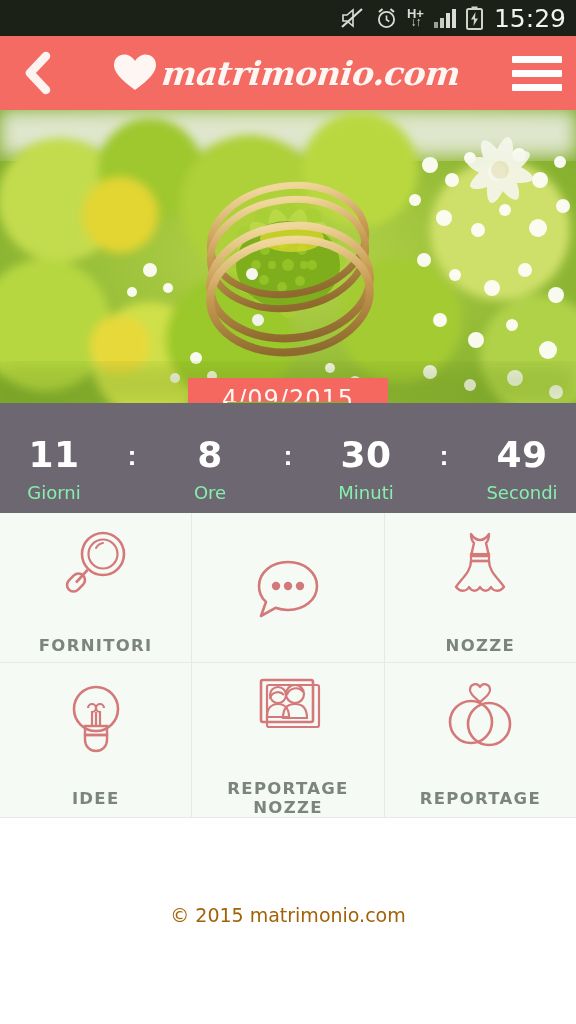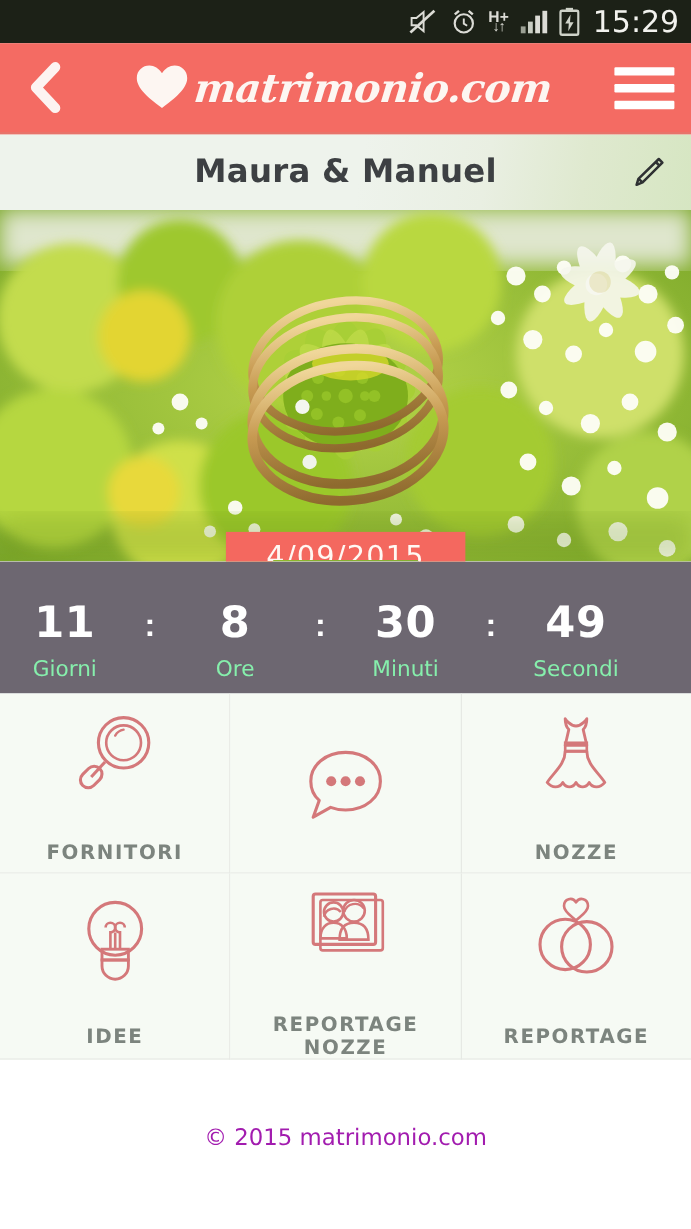--- a/index.html
+++ b/index.html
@@ -68,21 +68,21 @@
     font-size:24px; font-weight:400; letter-spacing:1px;
     font-family:"DejaVu Sans", sans-serif;
     padding:7px 34px 8px 34px; text-align:center;
     clip-path:polygon(0 0, 100% 0, 100% 100%, 88% 100%, 80% 55%, 20% 55%, 12% 100%, 0 100%);
     min-width:198px;
   }
 
   
   .countdown {
     flex:0 0 110px; background:#6d6771;
-    display:flex; align-items:center; justify-content:flex-start;
+    display:flex; align-items:center; justify-content:space-between;
     padding-top:24px;
   }
   .cd-unit { display:flex; flex-direction:column; align-items:center; width:108px; }
   .cd-num {
     color:#ffffff; font-size:36px; font-weight:700; line-height:1;
     font-family:"DejaVu Sans", sans-serif; letter-spacing:0.5px;
   }
   .cd-lab { color:#86efac; font-size:18px; margin-top:9px; font-family:"DejaVu Sans", sans-serif;}
   .cd-sep { color:#ffffff; font-size:27px; font-weight:700; width:34px; text-align:center; padding-bottom:28px;}
 
@@ -103,21 +103,21 @@
   .tile-label {
     margin-top:16px; font-size:16.5px; font-weight:700; color:#7c847e;
     letter-spacing:1.3px; text-align:center; font-family:"DejaVu Sans", sans-serif;
   }
 
   
   .footer {
     flex:0 0 74px; background:#ffffff;
     display:flex; align-items:flex-start; justify-content:center; padding-top:20px;
   }
-  .footer-text { font-size:19px; color:#a21caf; font-family:"DejaVu Sans", sans-serif; }
+  .footer-text { font-size:19px; color:#a16207; font-family:"DejaVu Sans", sans-serif; }
   .filler { flex:1 1 auto; background:#ffffff; }
 </style>
 </head>
 <body>
 
 <div id="app">
 
   <div class="statusbar">
     <span class="si">
       <svg width="26" height="22" viewBox="0 0 26 22">
@@ -170,30 +170,20 @@
       </svg>
       <span class="logo-text">matrimonio.com</span>
     </div>
     <div class="menu-btn">
       <span></span>
         <span></span>
         <span></span>
     </div>
   </div>
 
-  <div class="couple-bar">
-    <span class="couple-name">Maura &amp; Manuel</span>
-    <div class="edit-btn">
-      <svg width="30" height="30" viewBox="0 0 30 30">
-        <path d="M24 3.5 L27 6.5 L10.5 23 L5.5 25 L7 20 Z" fill="none" stroke="#2f3133" stroke-width="2.1" stroke-linejoin="round"></path>
-        <line x1="21.5" y1="6" x2="24.5" y2="9" stroke="#2f3133" stroke-width="2.1"></line>
-        <path d="M7 20 L10.5 23" stroke="#2f3133" stroke-width="2.1"></path>
-      </svg>
-    </div>
-  </div>
 
   <div class="hero">
     <svg class="hero-photo" viewBox="0 0 576 293" preserveAspectRatio="xMidYMid slice">
       <defs>
         <radialGradient id="gBlur" cx="50%" cy="50%" r="70%">
           <stop offset="0%" stop-color="#b7d64a"></stop>
           <stop offset="100%" stop-color="#7ca82a"></stop>
         </radialGradient>
         <linearGradient id="gold" x1="0" y1="0" x2="0" y2="1">
           <stop offset="0%" stop-color="#f0d79a"></stop>

